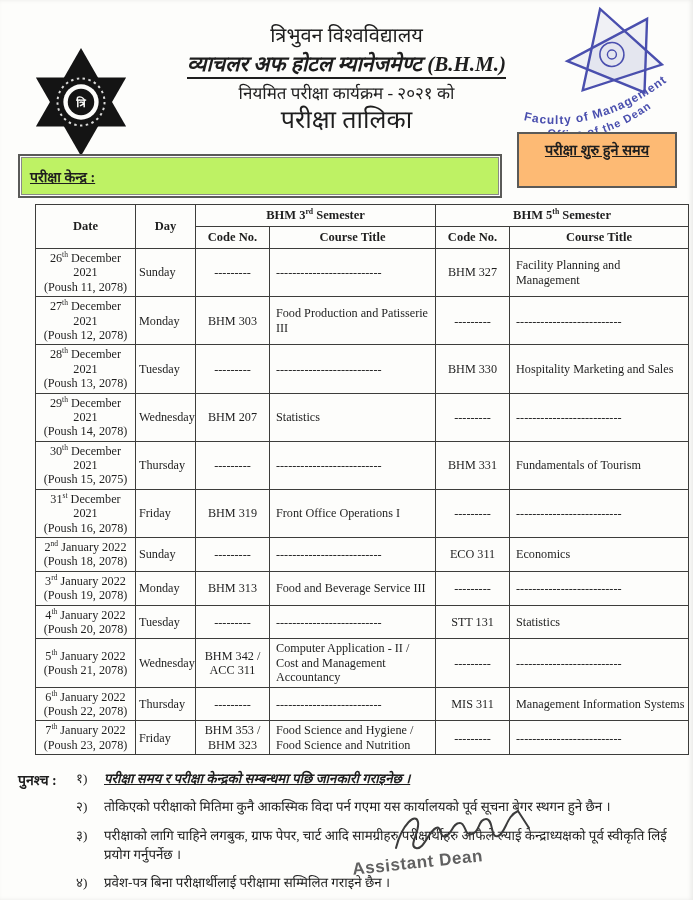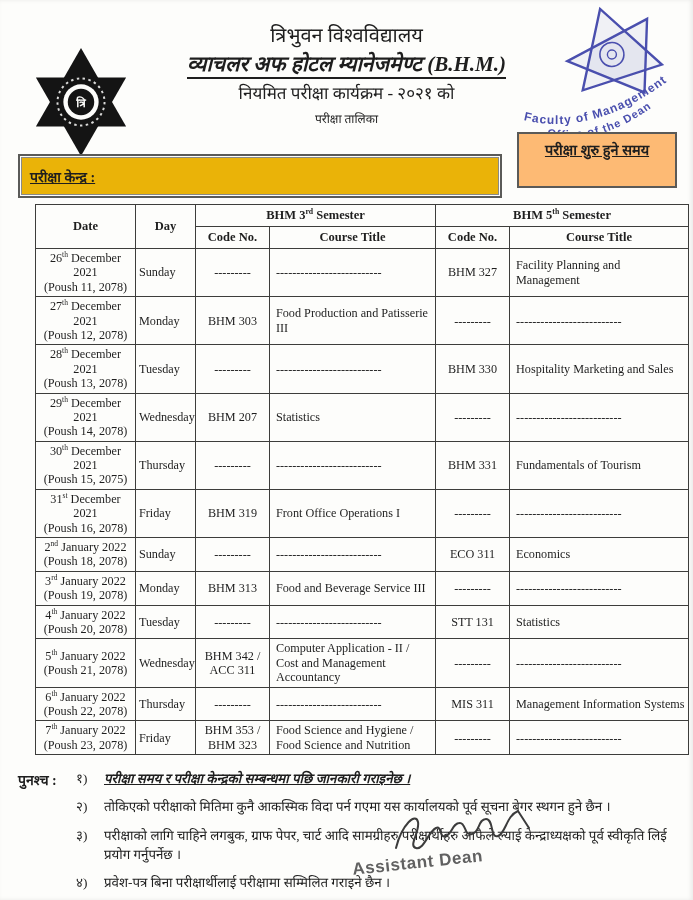--- a/index.html
+++ b/index.html
@@ -14,29 +14,29 @@
     overflow:hidden;
     box-shadow:inset -2px 0 4px rgba(0,0,0,.08);
   }
   
   .head{ text-align:center; padding-top:22px; }
   .head .l1{ font-size:20px; line-height:27px; }
   .head .l2{ font-size:18.5px; line-height:27px; }
   .head .l3{ font-size:21px; line-height:31px; font-weight:bold; font-style:italic; }
   .head .l3 span{ border-bottom:2px solid #1e1e1e; padding-bottom:1px; }
   .head .l4{ font-size:17px; line-height:27px; }
-  .head .l5{ font-size:12px; line-height:25px; }
+  .head .l5{ font-size:25px; line-height:25px; }
   .tu-logo{ position:absolute; left:30px; top:44px; }
   .stamp{ position:absolute; right:2px; top:0px; transform:rotate(2deg); }
   
   .boxes{ position:relative; height:64px; margin-top:2px; }
   .center-box{
     position:absolute; left:18px; top:20px; width:480px; height:40px;
     border:2px solid #5a5a58; box-shadow:0 0 0 1px #fdfdfb inset, 0 0 0 2px #8a8a86 inset;
-    background:#eab308;
+    background:#bef264;
   }
   .center-box .lbl{ display:inline-block; margin:11px 0 0 10px; font-weight:bold; font-size:14px; text-decoration:underline; }
   .time-box{
     position:absolute; right:16px; top:-2px; width:156px; height:52px;
     border:2px solid #5a5a58; background:#fdba74; text-align:center;
   }
   .time-box .lbl{ display:inline-block; margin-top:5px; font-weight:bold; font-size:14.5px; text-decoration:underline; }
   
   table.sched{ border-collapse:collapse; margin:6px 0 0 35px; width:653px; table-layout:fixed; }
   table.sched th, table.sched td{ border:1px solid #3d3d3b; }

